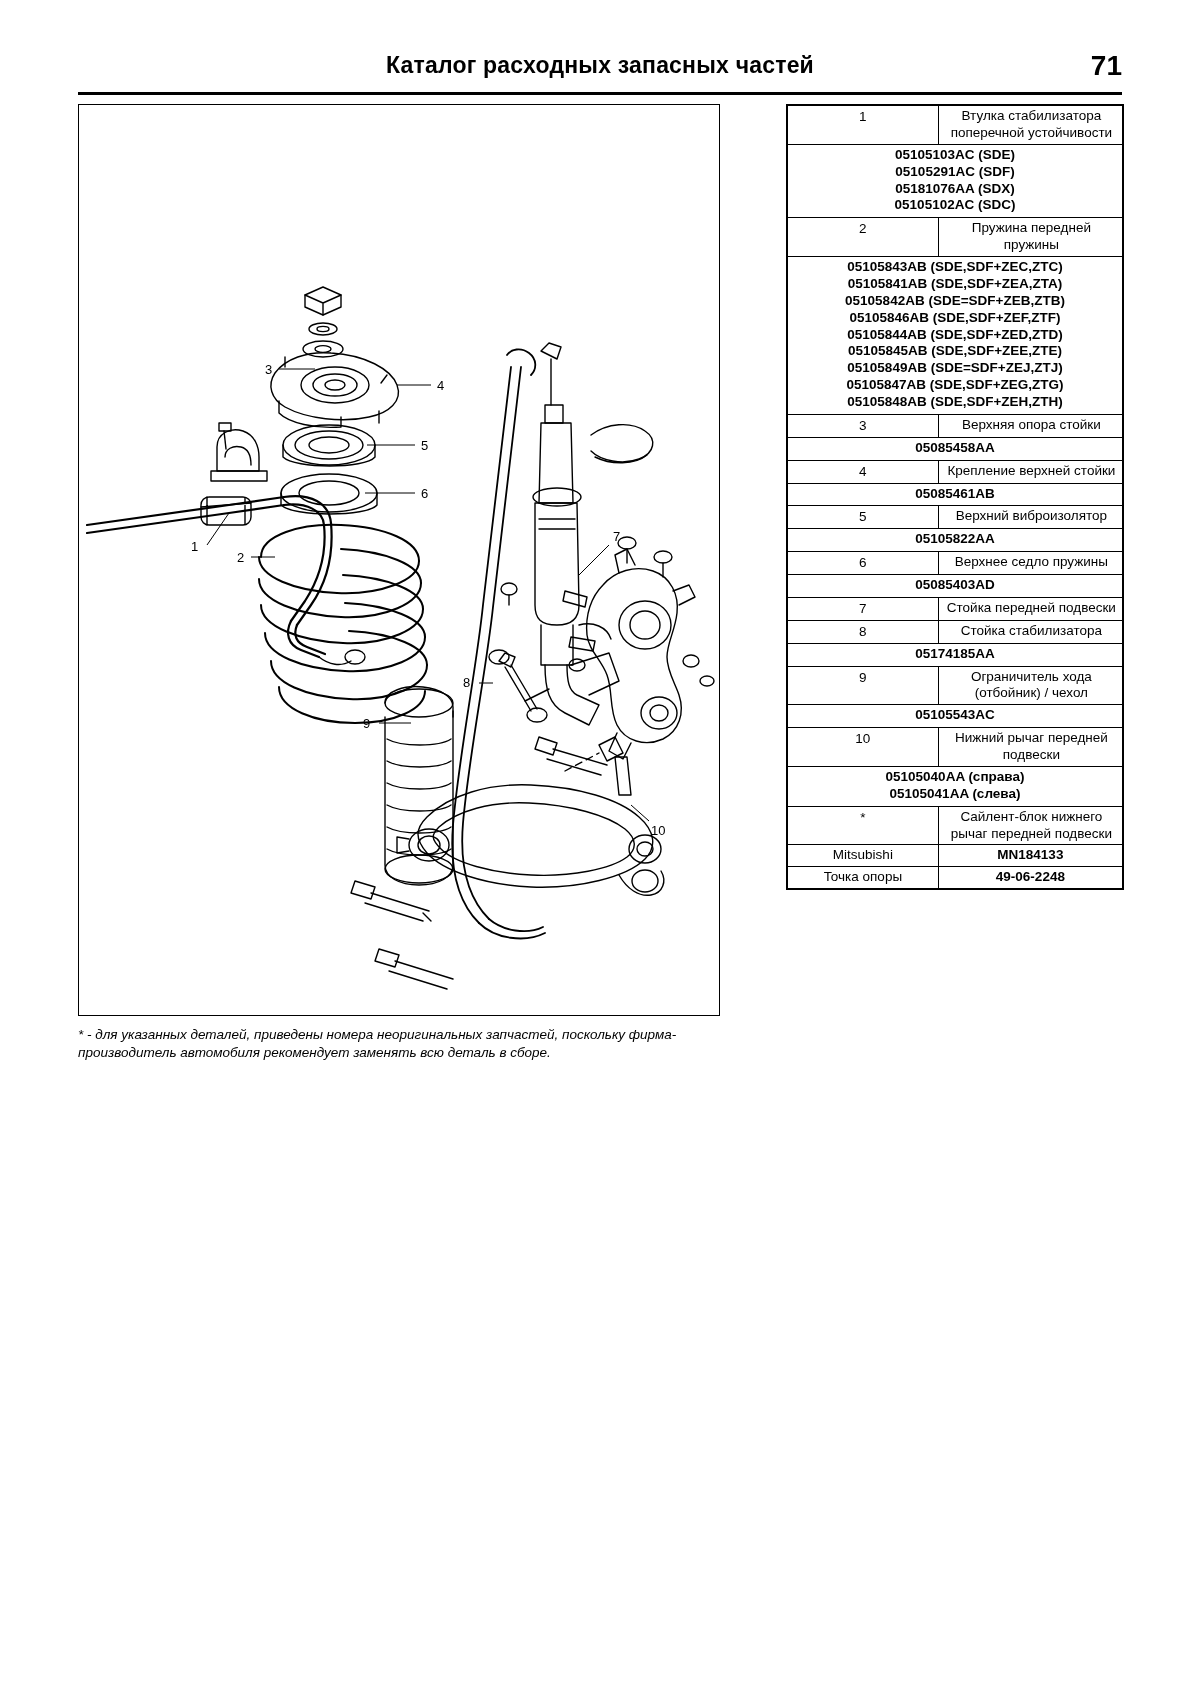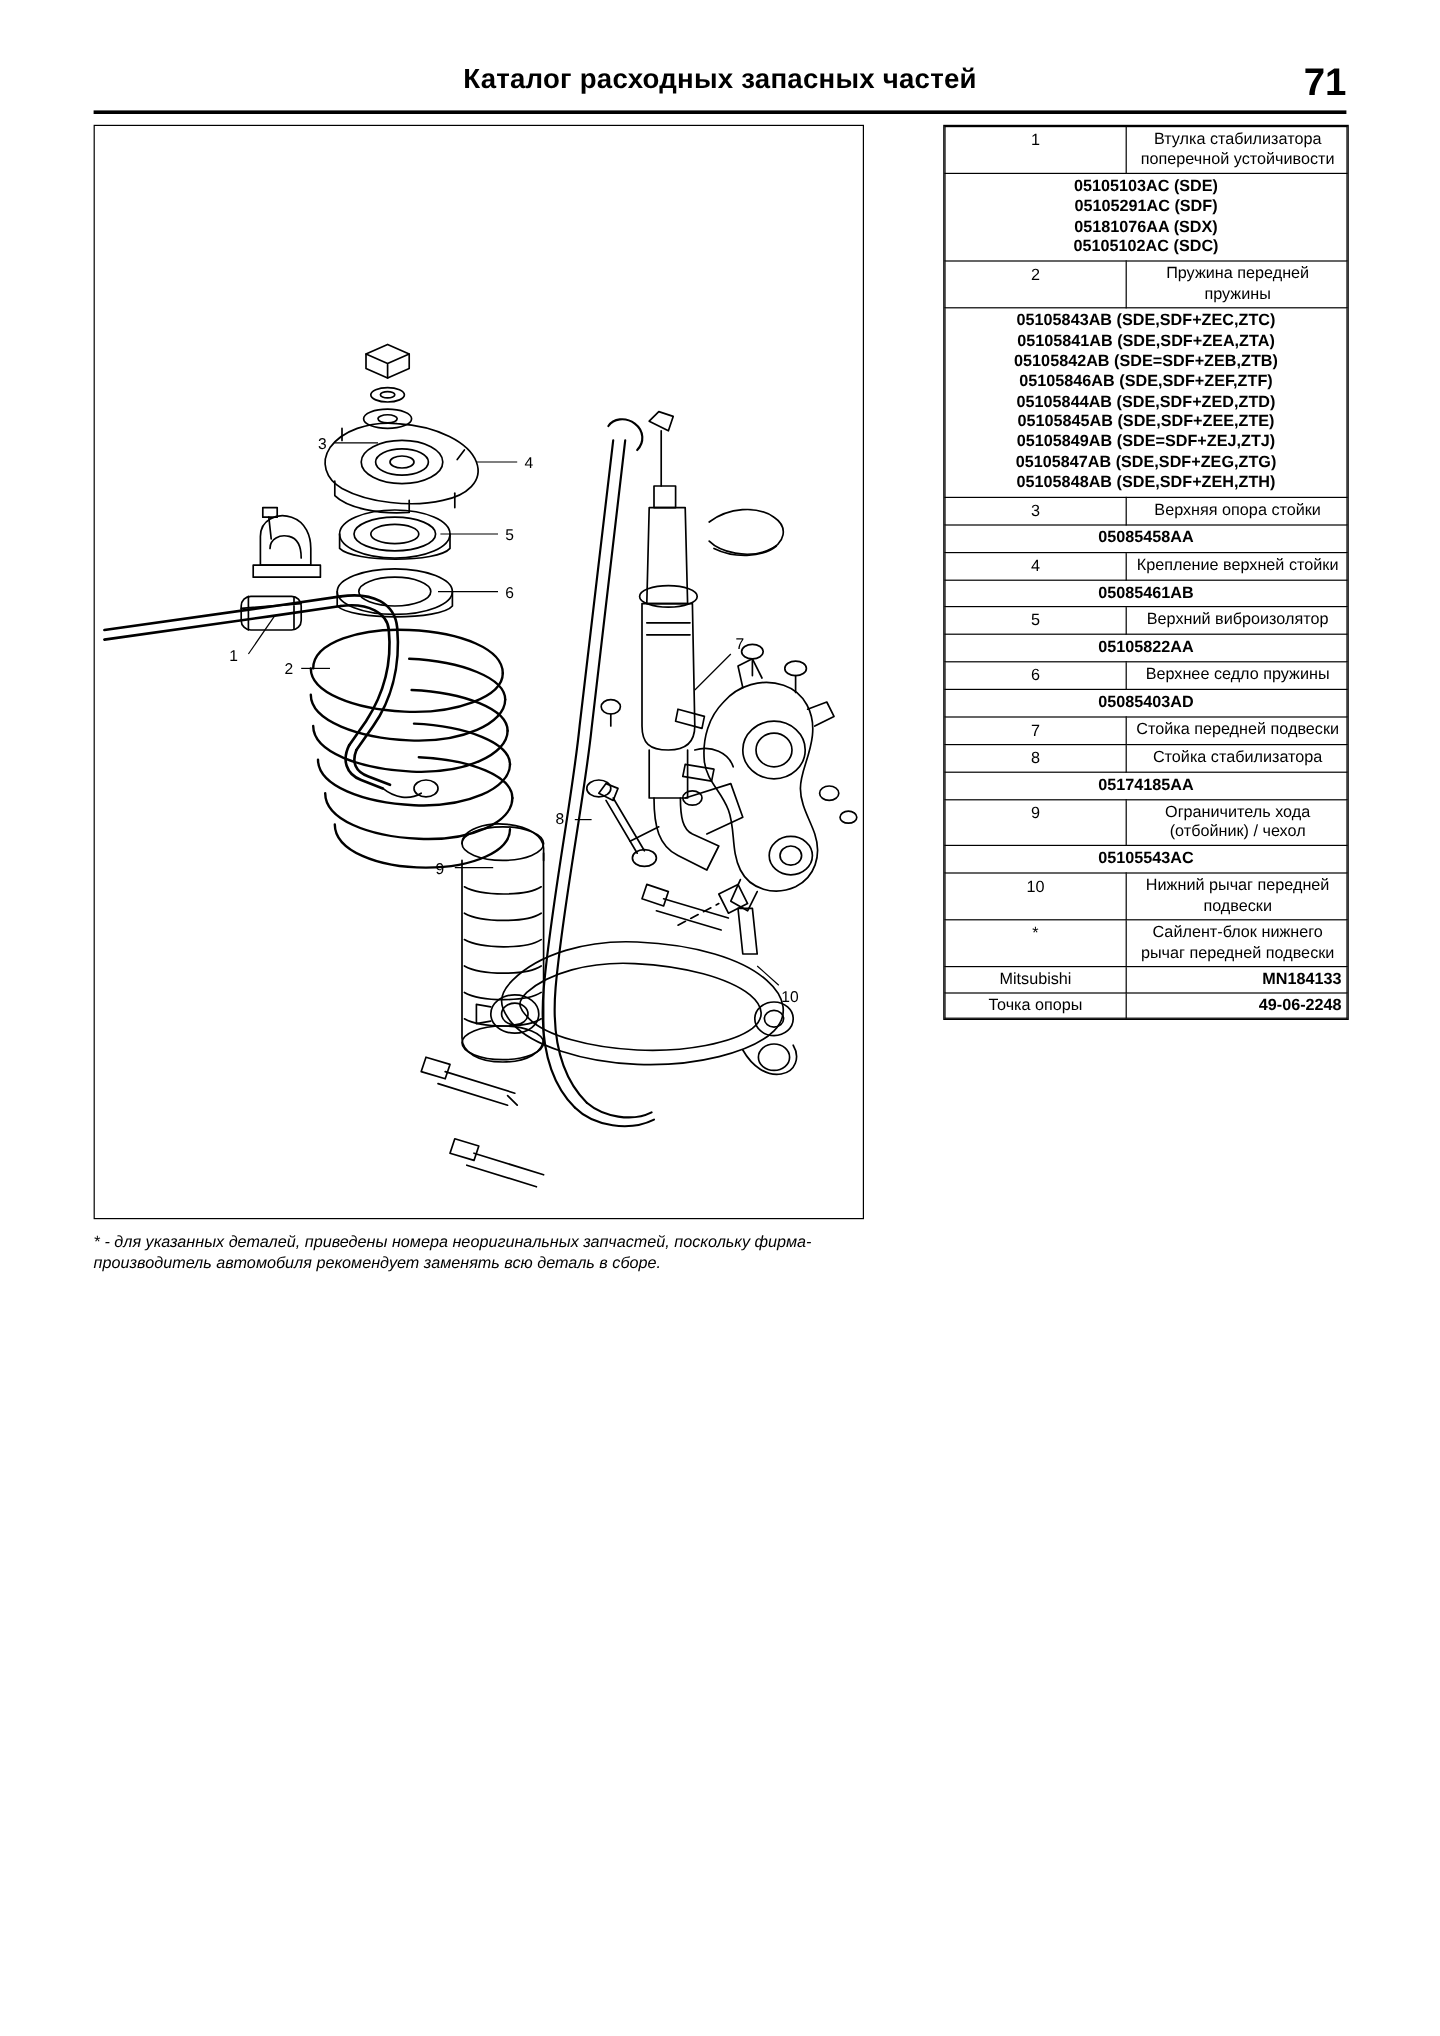--- a/index.html
+++ b/index.html
@@ -35,21 +35,21 @@
     text-align: center;
     font-size: 23px;
     font-weight: bold;
     letter-spacing: 0.2px;
     top: 0;
   }
   .header-page {
     position: absolute;
     right: 0;
     top: -2px;
-    font-size: 32px;
+    font-size: 28px;
     font-weight: bold;
   }
   .header-rule {
     position: absolute;
     left: 78px;
     top: 92px;
     width: 1044px;
     height: 3px;
     background: #000;
   }
@@ -119,21 +119,21 @@
     line-height: 1.25;
   }
   td.codes .code-line { display: block; white-space: nowrap; }
   td.kv-label {
     text-align: center;
     width: 45%;
     font-size: 13.5px;
     margin-left: 12px;
   }
   td.kv-value {
-    text-align: right;
+    text-align: center;
     font-weight: bold;
     font-size: 13.5px;
   }
 </style>
 </head>
 <body>
 
 <div class="page">
 
   <div class="header">
@@ -435,20 +435,26 @@
         <tr>
           <td class="codes" colspan="2">
             <span class="code-line">05105543AC</span>
           </td>
         </tr>
 
         <tr>
           <td class="idx">10</td>
           <td class="name">Нижний рычаг передней подвески</td>
         </tr>
+        <tr>
+          <td class="codes" colspan="2">
+            <span class="code-line">05105040AA (справа)</span>
+            <span class="code-line">05105041AA (слева)</span>
+          </td>
+        </tr>
 
         <tr>
           <td class="idx">*</td>
           <td class="name">Сайлент-блок нижнего рычаг передней подвески</td>
         </tr>
         <tr>
           <td class="kv-label">Mitsubishi</td>
           <td class="kv-value">MN184133</td>
         </tr>
         <tr>

